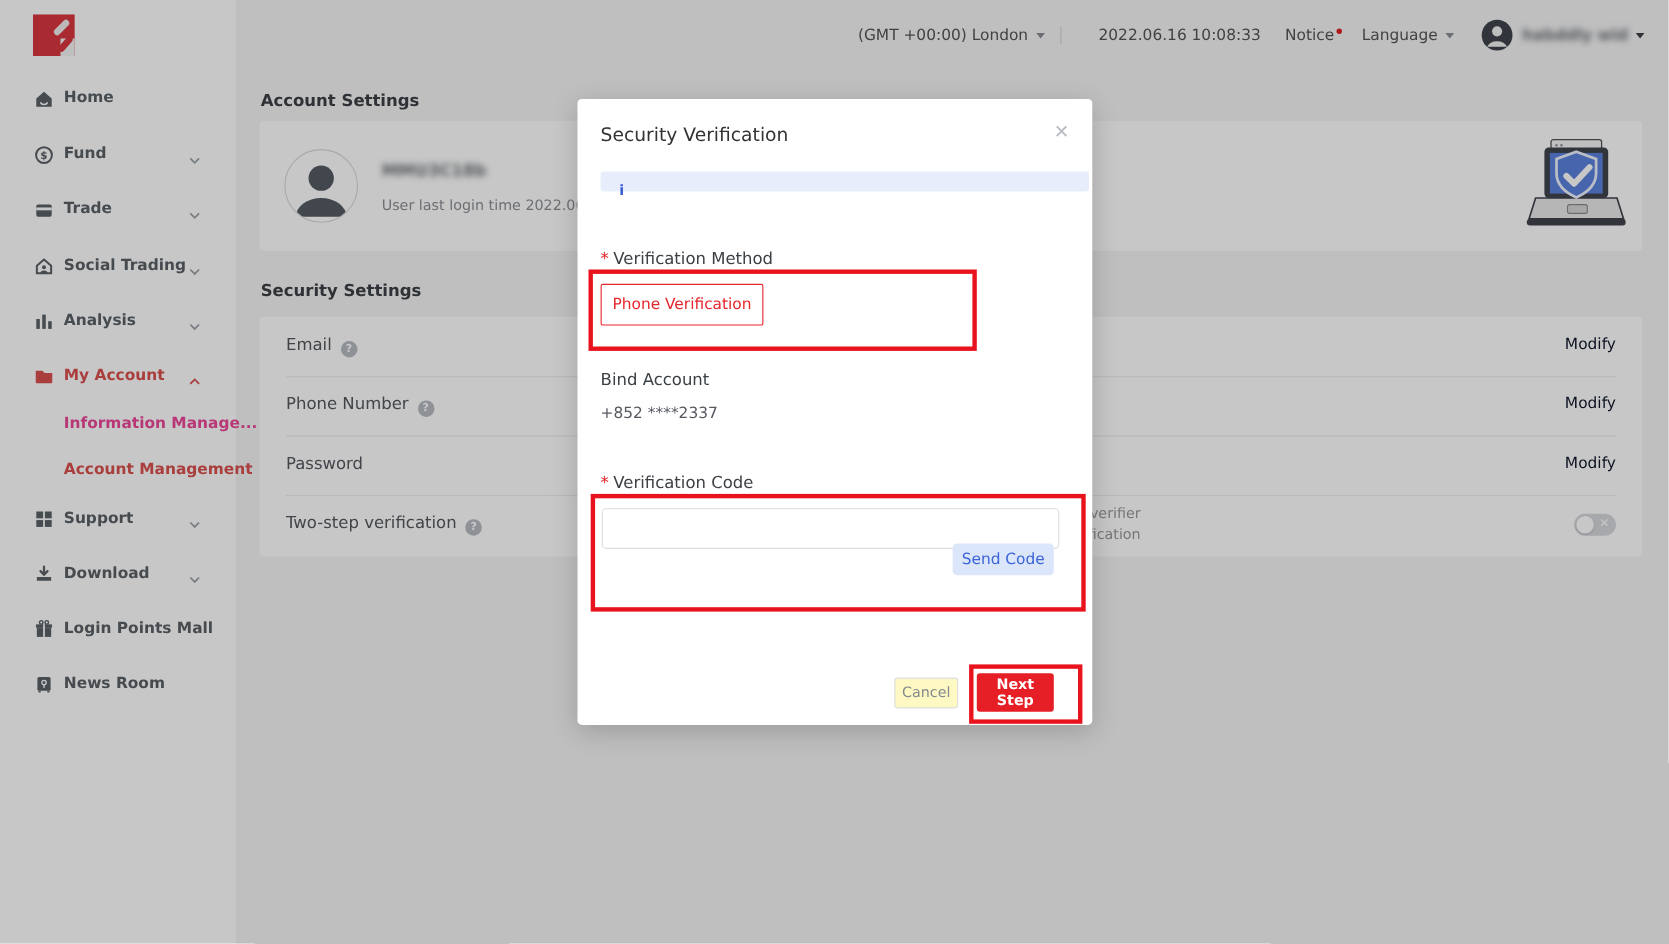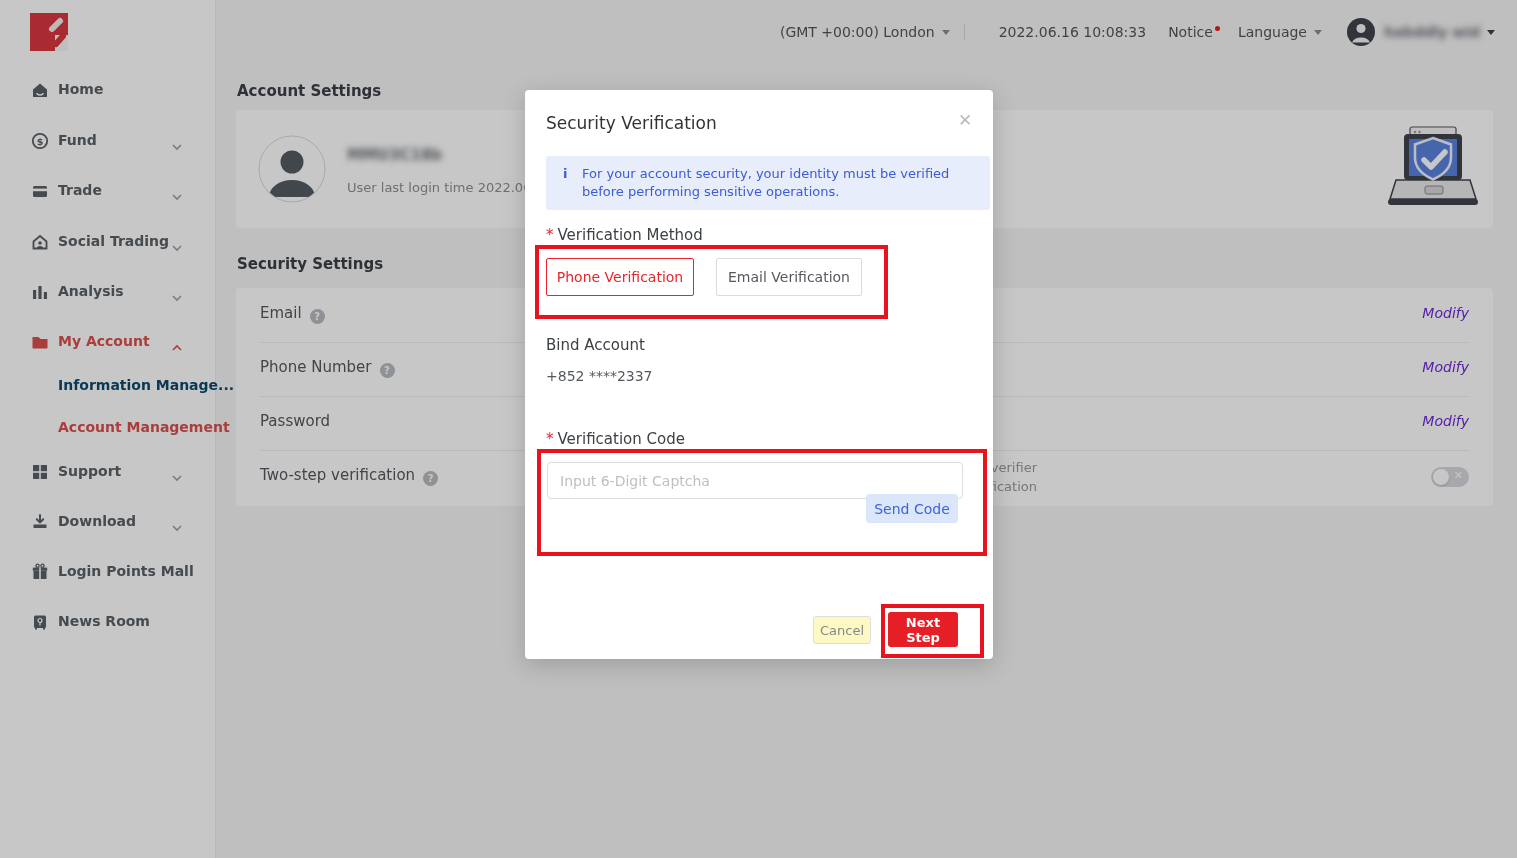--- a/index.html
+++ b/index.html
@@ -7,21 +7,21 @@
        font-family:"DejaVu Sans","Liberation Sans",sans-serif;color:#54585e;}
 
   
   .sidebar{position:absolute;left:0;top:0;width:215px;height:858px;background:#ffffff;border-right:1px solid #ececec;z-index:1;}
   .logo{position:absolute;left:30px;top:13px;width:38px;height:38px;}
   .side-item{position:absolute;left:0;width:215px;height:24px;font-size:14px;font-weight:bold;color:#5a6066;cursor:pointer;}
   .side-item .s-icon{position:absolute;left:31px;top:3px;width:18px;height:18px;}
   .side-item .s-label{position:absolute;left:58px;top:3px;white-space:nowrap;}
   .side-item .s-chev{position:absolute;left:172px;top:9px;}
   .side-item.active .s-label{color:#d9504e;}
-  .side-item.sub .s-label{left:58px;color:#0c4a6e;}
+  .side-item.sub .s-label{left:58px;color:#ec4899;}
   .side-item.sub.active .s-label{color:#d9504e;}
 
   
   .topbar{position:absolute;right:22px;top:16px;height:32px;display:flex;align-items:center;font-size:14px;color:#555;z-index:1;}
   .tb-it{display:flex;align-items:center;white-space:nowrap;cursor:pointer;margin-left:20px;}
   .tb-sep{width:1px;height:16px;background:#d5d5d5;margin:0 14px;}
   .chev-dn{width:0;height:0;border-left:4px solid transparent;border-right:4px solid transparent;border-top:5px solid #8a8f95;margin-left:7px;}
   .chev-dn.dark{border-top-color:#3c4146;}
   .notice-dot{width:5px;height:5px;border-radius:50%;background:#e02020;display:inline-block;margin:-8px 0 0 2px;}
   .blur-txt{filter:blur(3px);color:#6b7076;font-weight:bold;}
@@ -35,21 +35,21 @@
   .p-name{position:absolute;left:111px;top:36px;font-size:15px;}
   .p-login{position:absolute;left:111px;top:70px;font-size:13px;color:#8b8f94;white-space:nowrap;}
   .laptop{position:absolute;left:1150px;top:14px;}
 
   .sec-card{left:236px;top:288px;width:1257px;height:218px;}
   .sec-row{position:absolute;left:24px;width:1209px;height:54px;border-bottom:1px solid #ededee;}
   .sec-row.last{border-bottom:none;height:56px;}
   .row-label{position:absolute;left:0;top:16px;font-size:15px;color:#54585e;}
   .help-ic{display:inline-block;width:15px;height:15px;border-radius:50%;background:#b6bac0;color:#fff;
            font-size:10px;font-weight:bold;text-align:center;line-height:15px;margin-left:8px;vertical-align:-2px;}
-  .row-action{position:absolute;right:0;top:17px;font-size:14px;color:#6d28d9;cursor:pointer;font-style:italic;}
+  .row-action{position:absolute;right:0;top:17px;font-size:14px;color:#0f172a;cursor:pointer;}
   .row-helper{position:absolute;right:432px;top:8px;text-align:right;font-size:13px;color:#97999c;line-height:19px;}
   .toggle{position:absolute;right:0;top:17px;width:38px;height:20px;border-radius:10px;background:#d6d8dd;cursor:pointer;}
   .toggle .knob{position:absolute;left:2px;top:2px;width:16px;height:16px;border-radius:50%;background:#fff;box-shadow:0 1px 2px rgba(0,0,0,.15);}
   .toggle .tx{position:absolute;right:6px;top:2px;font-size:11px;color:#fff;}
 
   
   .overlay{position:absolute;inset:0;background:rgba(0,0,0,0.22);z-index:40;}
   .modal{position:absolute;left:525px;top:90px;width:468px;height:569px;background:#fff;border-radius:4px;z-index:50;
          box-shadow:0 6px 24px rgba(0,0,0,.18);}
   .m-title{position:absolute;left:21px;top:23px;font-size:17px;color:#333;}
@@ -329,39 +329,36 @@
   </div>
 
   <div class="overlay"></div>
 
   <div class="modal">
     <div class="m-title">Security Verification</div>
     <span class="m-close">✕</span>
 
     <div class="m-banner">
       <i class="info-i">i</i>
-      <span>For your account security, your identity must be verified before performing sensitive operations.</span>
     </div>
 
     <div class="m-lab" style="top:136px">
       <span class="req">*</span><span>Verification Method</span>
     </div>
 
     <div class="vm-btn vm-phone">Phone Verification</div>
-    <div class="vm-btn vm-email">Email Verification</div>
 
     <div class="m-lab" style="top:246px">Bind Account</div>
     <div class="bind-val">+852 ****2337</div>
 
     <div class="m-lab" style="top:340px">
       <span class="req">*</span><span>Verification Code</span>
     </div>
 
     <div class="cap-wrap">
-      <input class="cap-input" type="text" placeholder="Input 6-Digit Captcha" style="">
       <button class="send-btn">Send Code</button>
     </div>
 
 
     <button class="btn-cancel">Cancel</button>
     <button class="btn-next">Next Step</button>
   </div>
 
   <div class="anno anno1"></div>
   <div class="anno anno2"></div>

